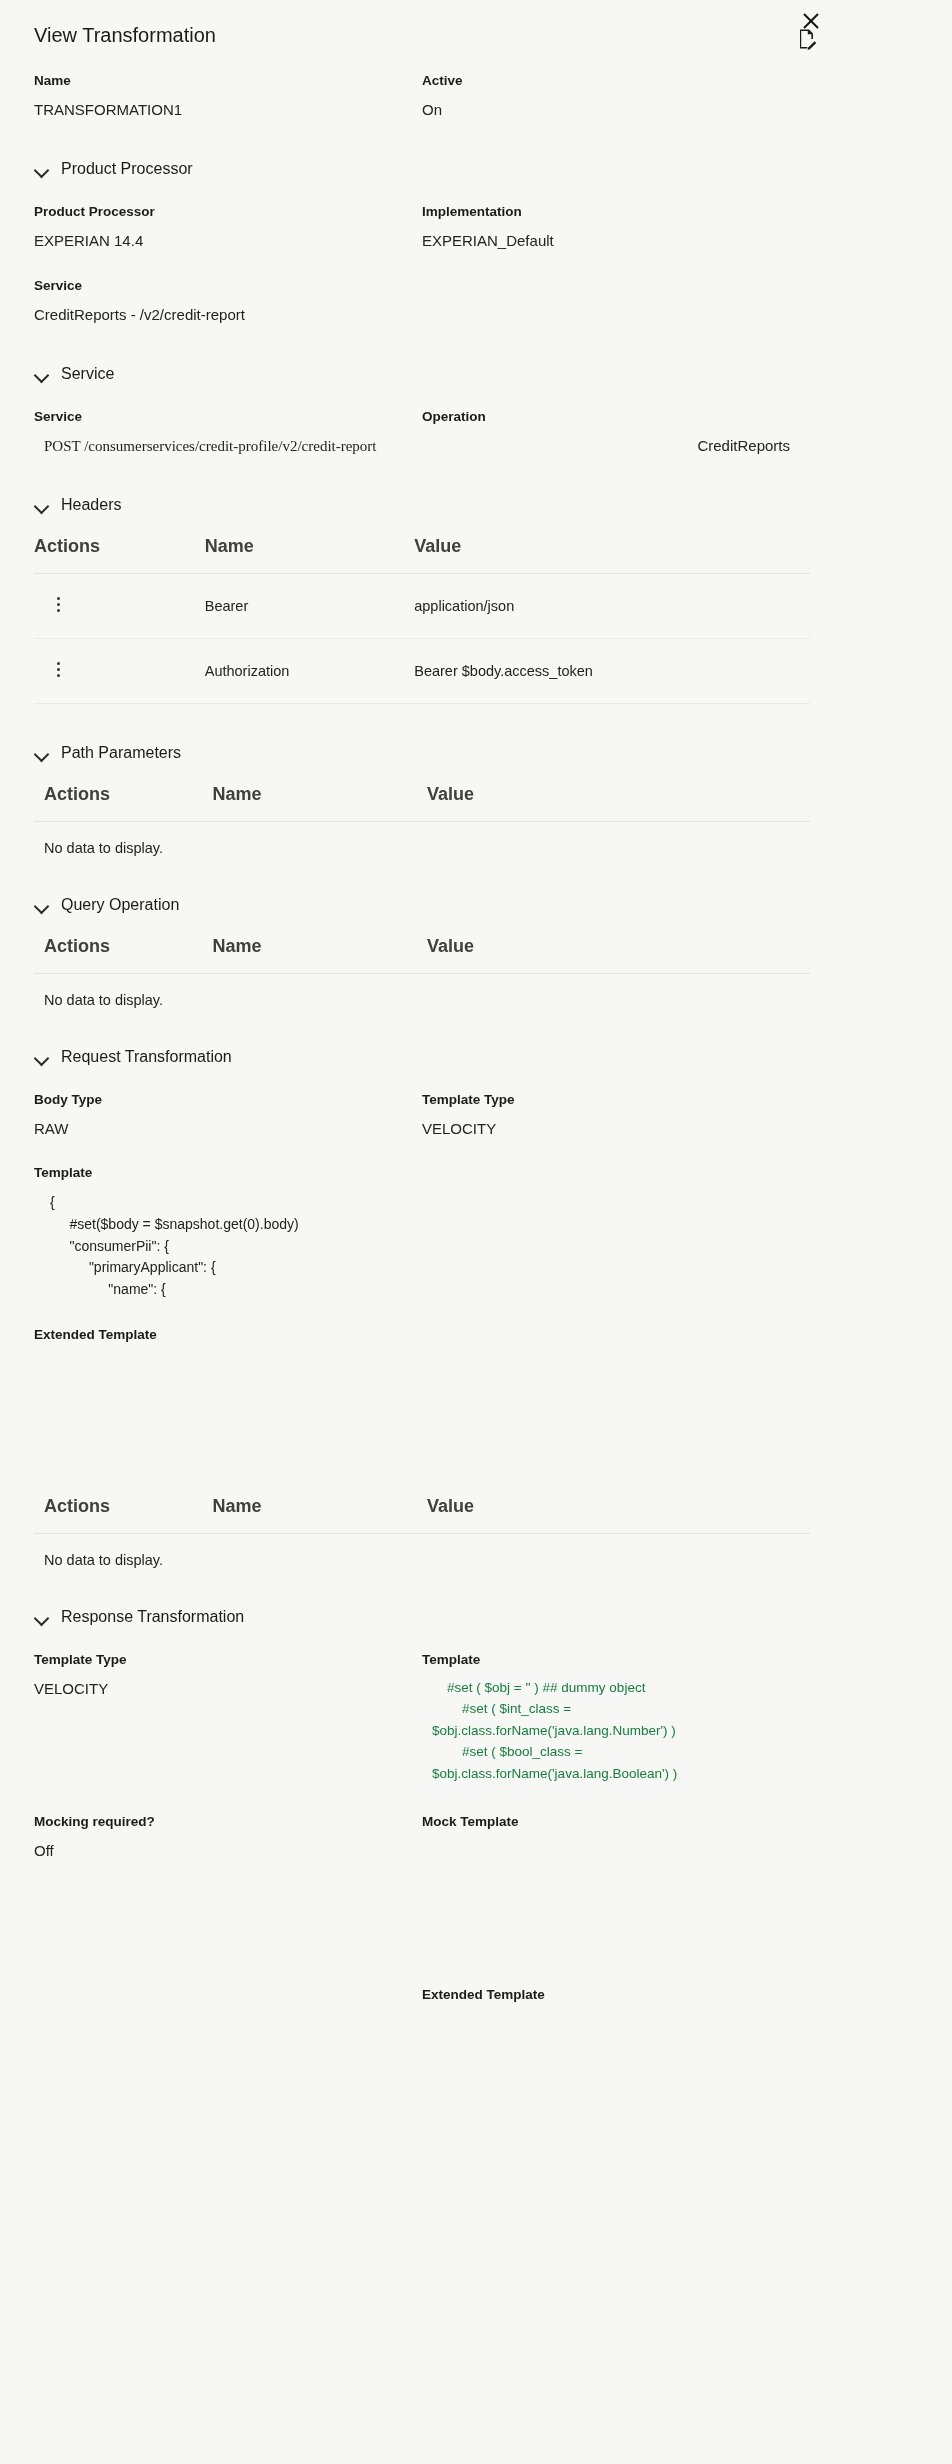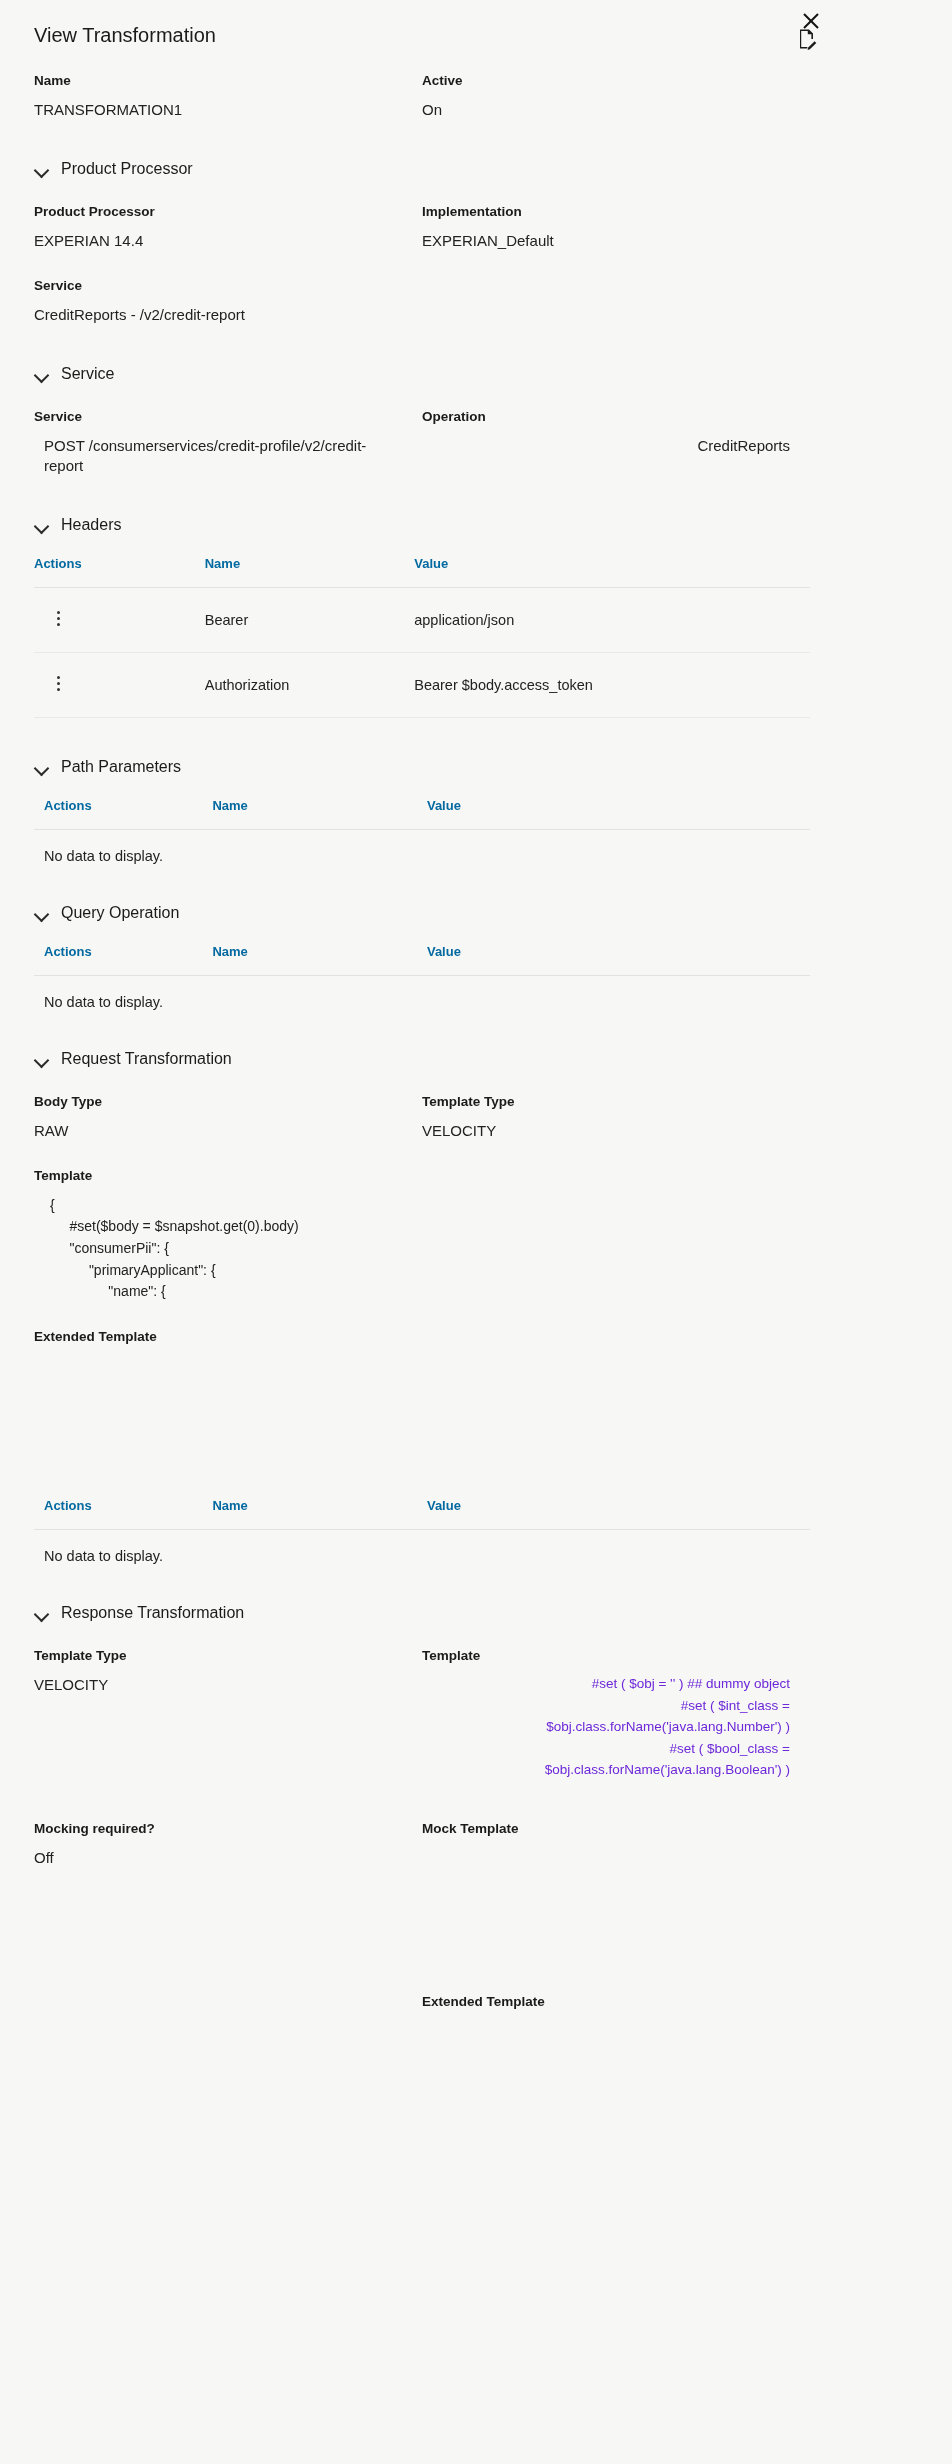--- a/index.html
+++ b/index.html
@@ -110,23 +110,23 @@
     color: #1b1b1b;
   }
   table.grid {
     width: 100%;
     border-collapse: collapse;
     margin-top: 22px;
     table-layout: fixed;
   }
   table.grid th {
     text-align: left;
-    font-size: 13px;
+    font-size: 18px;
     font-weight: 700;
-    color: #0369a1;
+    color: #404040;
     padding: 0 0 16px 0;
     border-bottom: 1px solid #e2e2df;
   }
   table.grid td {
     font-size: 14.5px;
     color: #222;
     padding: 20px 0;
     border-bottom: 1px solid #e9e9e6;
     vertical-align: middle;
   }
@@ -168,24 +168,23 @@
     margin: 12px 0 0 0;
     font-family: "Liberation Sans", sans-serif;
     overflow: hidden;
   }
   .code-indent {
     padding-left: 16px;
   }
   .resp-template {
     font-size: 13.5px;
     line-height: 1.6;
-    color: #6d28d9;
+    color: #15803d;
     white-space: pre-wrap;
-    margin: 10px 0 14px 10px;
-    text-align: right;
+    margin: 10px 0 3px 10px;
   }
 </style>
 </head>
 <body>
 
 <div class="panel">
 
   <div class="close-btn">
     <svg width="20" height="20" viewBox="0 0 20 20" aria-hidden="true">
       <line x1="3" y1="3" x2="17" y2="17" stroke="#111" stroke-width="2"></line>
@@ -240,21 +239,21 @@
     </div>
 
     <div class="section-head">
       <span class="chev"></span>
       <span class="section-title">Service</span>
     </div>
 
     <div class="row2">
       <div class="col">
         <div class="flabel">Service</div>
-        <div class="fvalue" style="padding-left:10px;">POST /consumerservices/credit-profile/v2/credit-report</div>
+        <div class="fvalue" style="padding-left:10px;font-family:Liberation Serif, serif;">POST /consumerservices/credit-profile/v2/credit-report</div>
       </div>
       <div class="col">
         <div class="flabel">Operation</div>
         <div class="fvalue" style="padding-left:10px;text-align:right;">CreditReports</div>
       </div>
     </div>
 
     <div class="section-head">
       <span class="chev"></span>
       <span class="section-title">Headers</span>

